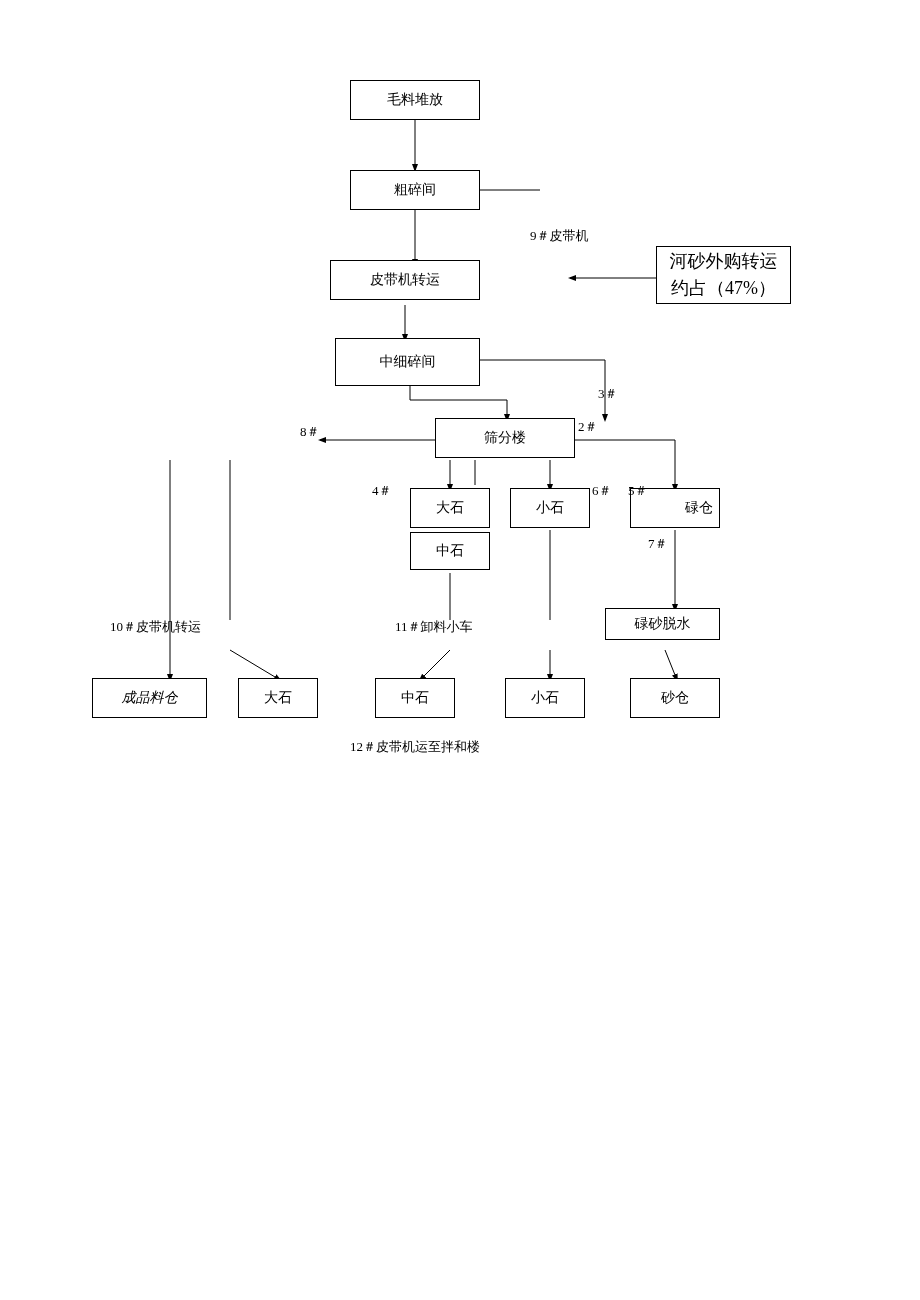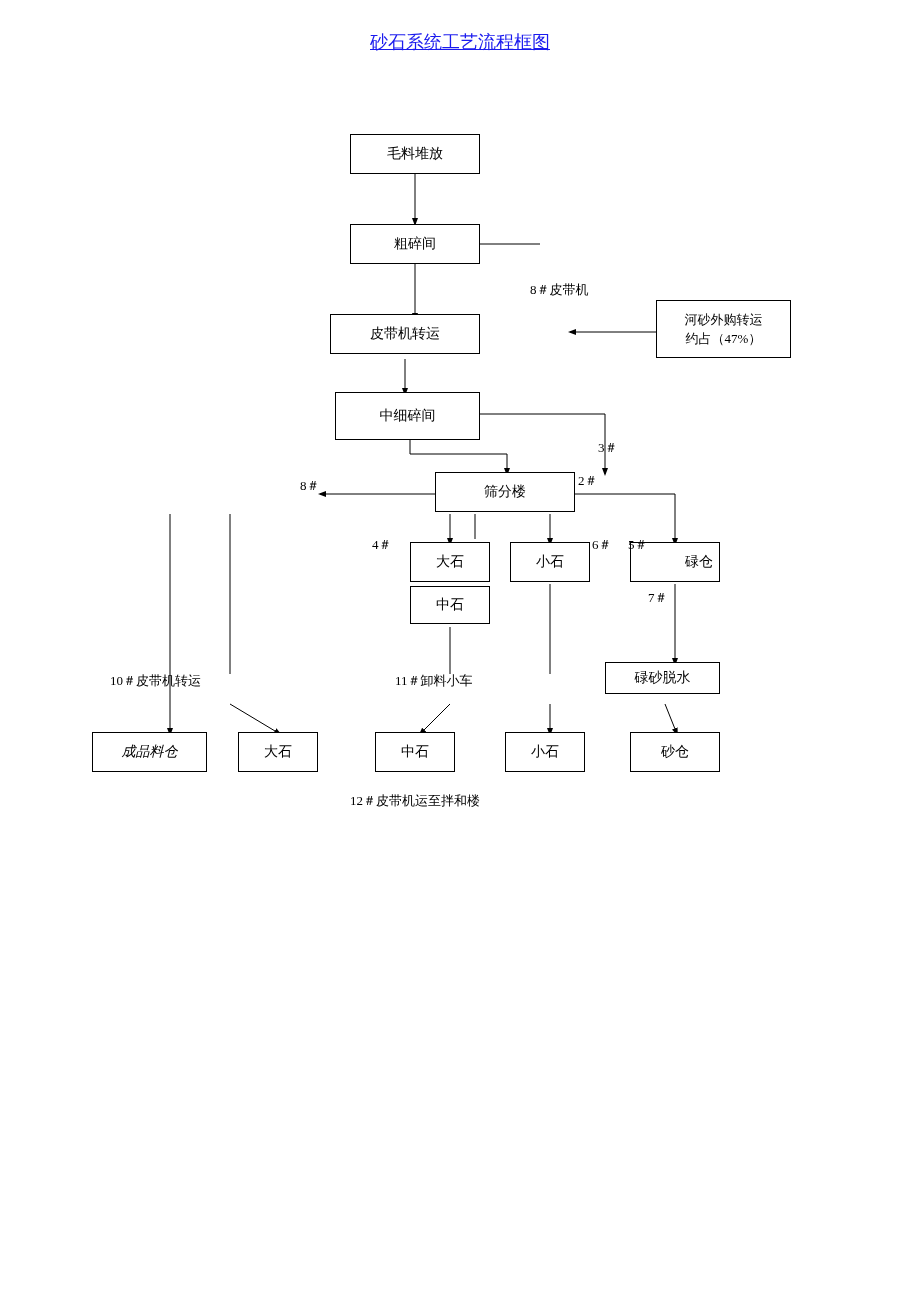--- a/index.html
+++ b/index.html
@@ -58,23 +58,20 @@
       left: 0;
       width: 100%;
       height: 100%;
       pointer-events: none;
     }
   </style>
 </head>
 <body>
 
 <div class="page">
-  <div class="title">
-    <a href="#">砂石系统工艺流程框图</a>
-  </div>
 
   <div class="flowchart">
 
     <svg class="arrows-svg">
 
       <line x1="395" y1="90" x2="395" y2="140" stroke="#000" stroke-width="1" marker-end="url(#arr)"></line>
 
       <line x1="395" y1="180" x2="395" y2="235" stroke="#000" stroke-width="1" marker-end="url(#arr)"></line>
 
       <line x1="460" y1="160" x2="520" y2="160" stroke="#000" stroke-width="1"></line>
@@ -142,21 +139,21 @@
     </div>
     <div class="box" style="left:490px;top:458px;width:80px;height:40px;">
       <span>小石</span>
     </div>
     <div class="box" style="left:390px;top:502px;width:80px;height:38px;">
       <span>中石</span>
     </div>
     <div class="box" style="left:610px;top:458px;width:90px;height:40px;padding-left:48px;">
       <span>碌仓</span>
     </div>
-    <div class="box" style="left:636px;top:216px;width:135px;height:58px;line-height:1.5;font-size:13px;white-space:pre-line;">
+    <div class="box" style="left:636px;top:216px;width:135px;height:58px;line-height:1.5;font-size:18px;white-space:pre-line;">
       <span style="white-space:pre-line;text-align:center;">河砂外购转运
 约占（47%）</span>
     </div>
     <div class="box" style="left:585px;top:578px;width:115px;height:32px;">
       <span>碌砂脱水</span>
     </div>
     <div class="box" style="left:72px;top:648px;width:115px;height:40px;font-style:italic;">
       <span>成品料仓</span>
     </div>
     <div class="box" style="left:218px;top:648px;width:80px;height:40px;">
@@ -165,21 +162,21 @@
     <div class="box" style="left:355px;top:648px;width:80px;height:40px;">
       <span>中石</span>
     </div>
     <div class="box" style="left:485px;top:648px;width:80px;height:40px;">
       <span>小石</span>
     </div>
     <div class="box" style="left:610px;top:648px;width:90px;height:40px;">
       <span>砂仓</span>
     </div>
 
-    <div class="label" style="left:510px;top:197px;">8＃皮带机</div>
+    <div class="label" style="left:510px;top:197px;">9＃皮带机</div>
     <div class="label" style="left:578px;top:355px;">3＃</div>
     <div class="label" style="left:558px;top:388px;">2＃</div>
     <div class="label" style="left:280px;top:393px;">8＃</div>
     <div class="label" style="left:352px;top:452px;">4＃</div>
     <div class="label" style="left:572px;top:452px;">6＃</div>
     <div class="label" style="left:608px;top:452px;">5＃</div>
     <div class="label" style="left:628px;top:505px;">7＃</div>
     <div class="label" style="left:90px;top:588px;">10＃皮带机转运</div>
     <div class="label" style="left:375px;top:588px;">11＃卸料小车</div>
     <div class="label" style="left:330px;top:708px;">12＃皮带机运至拌和楼</div>

